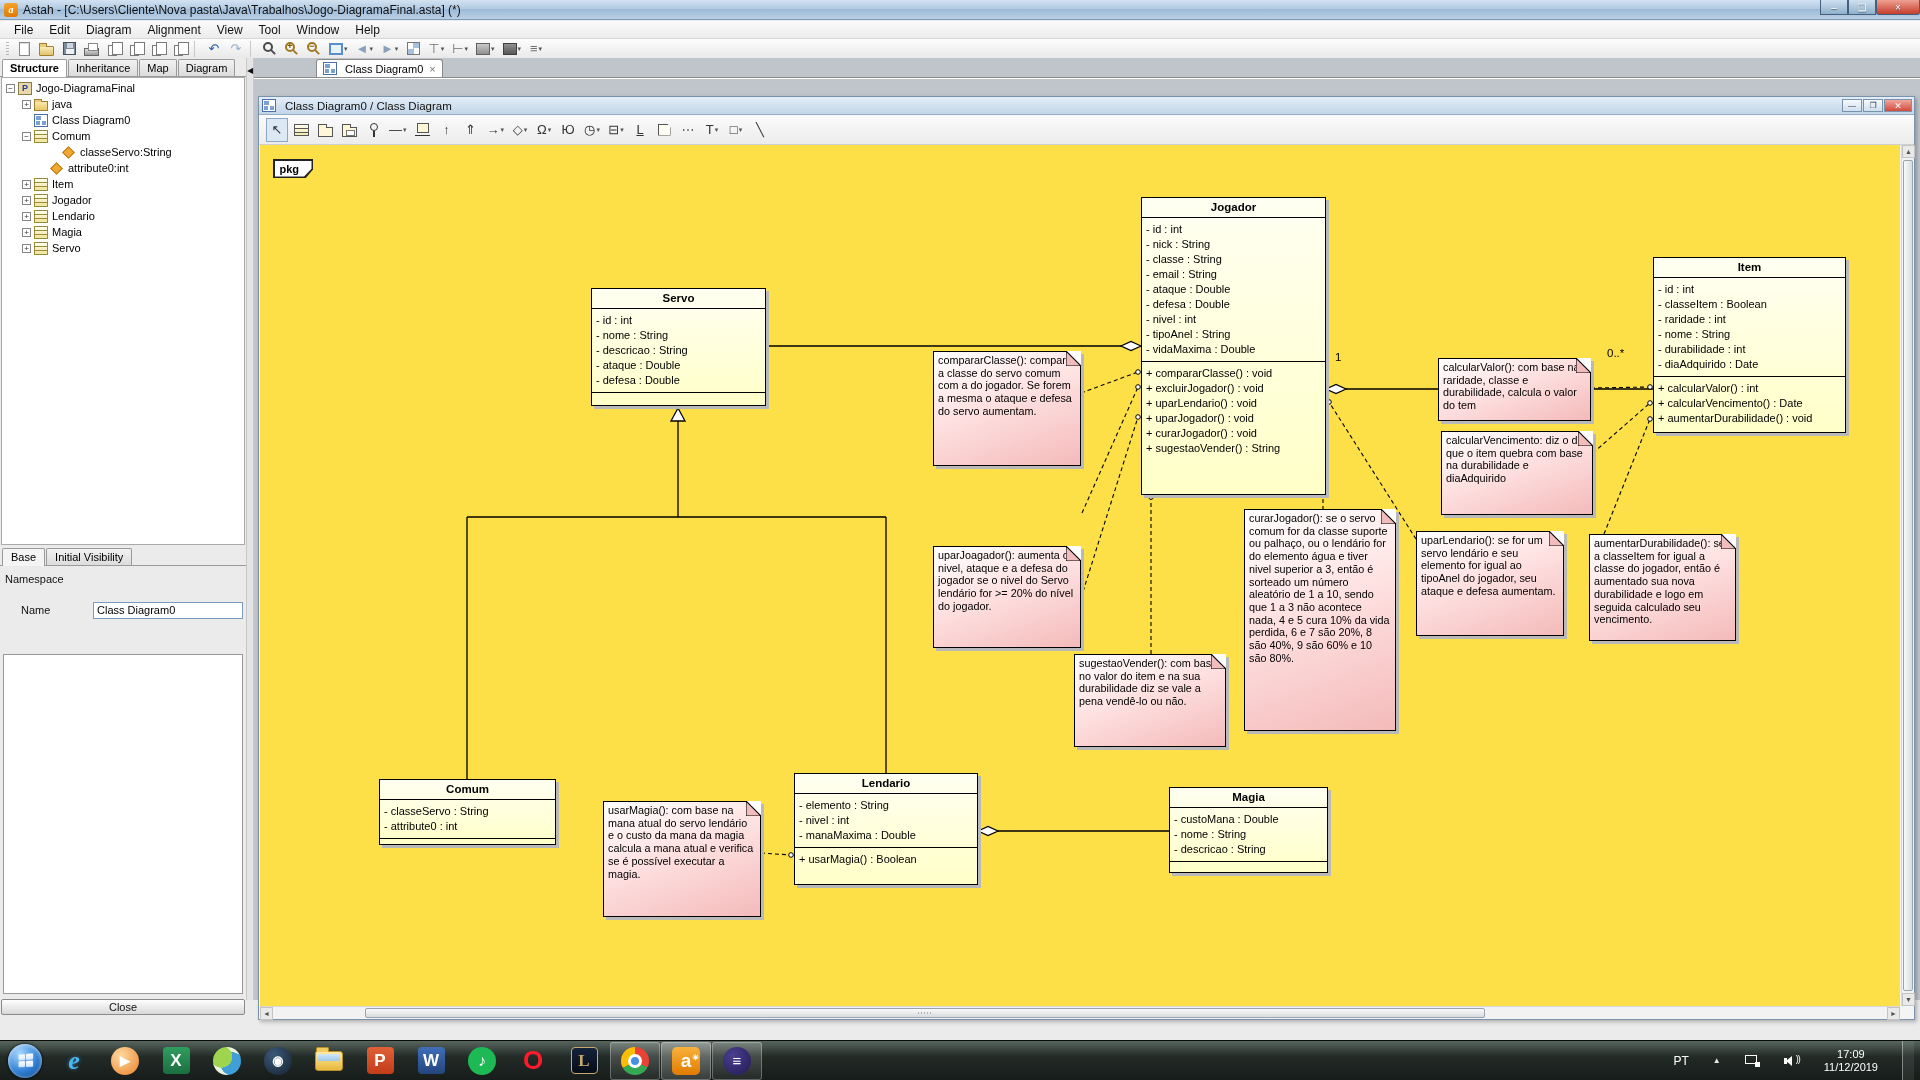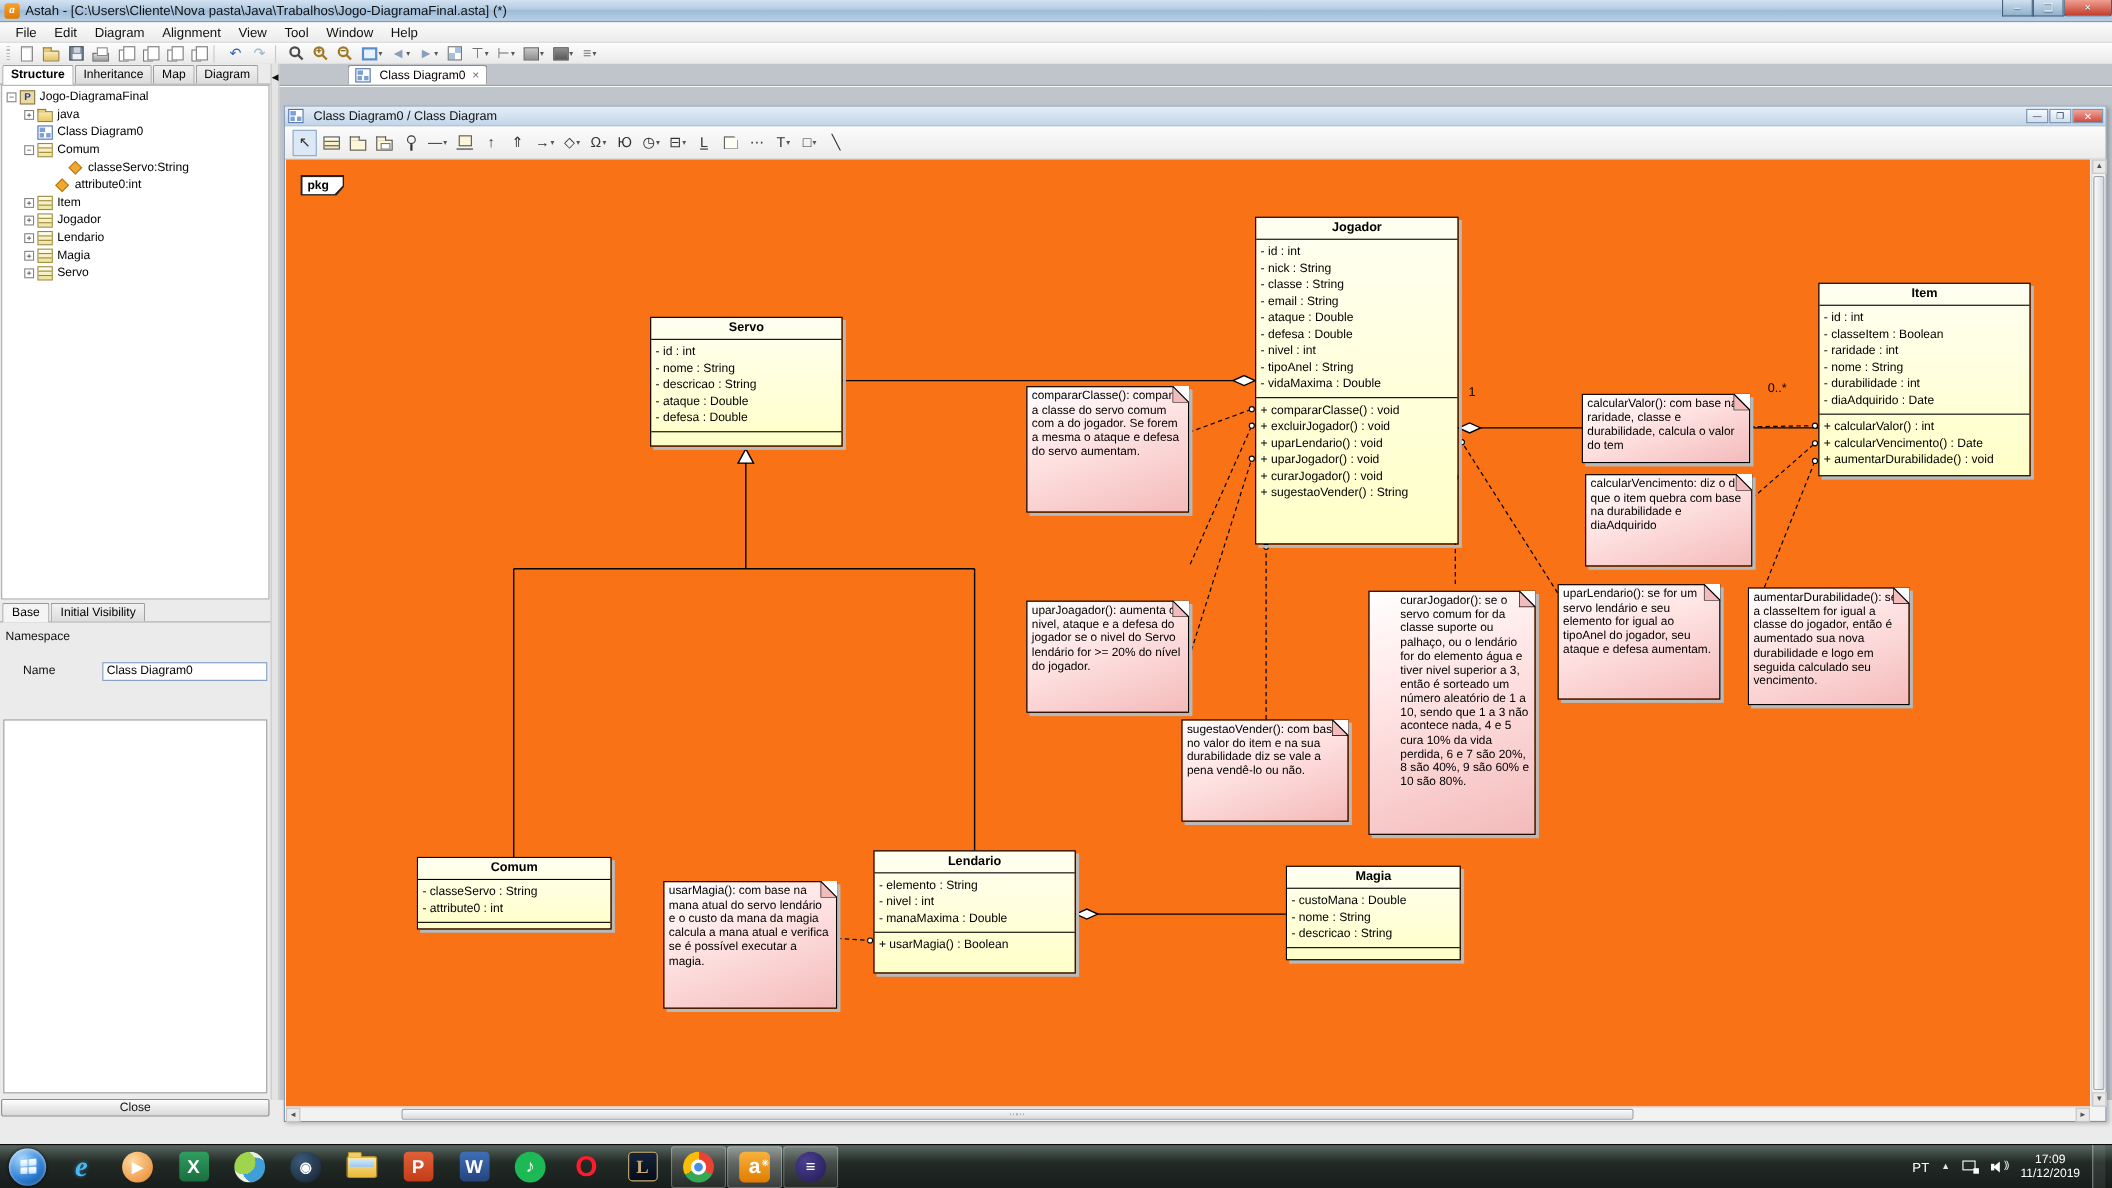--- a/index.html
+++ b/index.html
@@ -121,21 +121,21 @@
 
   #iwin{position:absolute;left:4px;top:38px;width:1657px;height:924px;background:#f4f4f4;border:1px solid #7a93ad;box-shadow:2px 2px 4px rgba(0,0,0,.25)}
   .iw-title{position:absolute;left:0;top:0;right:0;height:18px;background:linear-gradient(#e4eef8,#c2d5e8);
     border-bottom:1px solid #98aec5;display:flex;align-items:center;gap:5px;padding:0 3px;font-size:11.5px;color:#111}
   .iw-btns{position:absolute;right:2px;top:2px;display:flex;gap:1px}
   .iwb{width:20px;height:13px;border:1px solid #7a93ad;background:linear-gradient(#f6fafd,#cfdfee);display:flex;align-items:center;justify-content:center;font-size:8px;color:#234}
   .iwb-close{width:28px;background:linear-gradient(#f2a59b,#cf4a3c);color:#fff;font-size:9px}
   .iw-toolbar{position:absolute;left:0;top:18px;right:0;height:30px;background:linear-gradient(#fbfbfb,#ececec);
     border-bottom:1px solid #cfcfcf;display:flex;align-items:center;padding-left:6px}
   .iw-toolbar .tbtn{height:24px;min-width:22px}
-  .iw-canvas{position:absolute;left:1px;top:48px;right:14px;bottom:13px;background:#f97316;overflow:hidden}
+  .iw-canvas{position:absolute;left:1px;top:48px;right:14px;bottom:13px;background:#fde047;overflow:hidden}
   #dlayer{position:absolute;left:9px;top:8px;width:1600px;height:830px}
   #connectors{position:absolute;left:0;top:0;pointer-events:none}
 
   .pkg-tab{position:absolute;left:4px;top:6px;width:40px;height:19px;background:#222;clip-path:polygon(0 0,100% 0,100% 55%,82% 100%,0 100%)}
   .pkg-tab .in{position:absolute;inset:1.5px;background:#fff;clip-path:polygon(0 0,100% 0,100% 52%,80% 100%,0 100%);
     font:bold 11px/14px "Liberation Sans",sans-serif;padding:1px 0 0 5px}
 
   .uml-class{position:absolute;border:1.5px solid #000;background:linear-gradient(180deg,#fffff2 0%,#ffffc8 100%);
     box-shadow:3px 3px 0 #b9b9b9;display:flex;flex-direction:column}
   .uc-title{height:20px;line-height:19px;text-align:center;font-weight:bold;font-size:11.5px;border-bottom:1.3px solid #000;flex:none}
@@ -184,21 +184,21 @@
   .tb-ppt{width:27px;height:27px;border-radius:4px;background:linear-gradient(#e06038,#c23d18);color:#fff;font-size:17px}
   .tb-word{width:27px;height:27px;border-radius:4px;background:linear-gradient(#3f6fb8,#24457e);color:#fff;font-size:17px}
   .tb-spotify{width:28px;height:28px;border-radius:50%;background:#1db954;color:#fff;font-size:16px}
   .tb-opera{color:#ff1b2d;font-size:26px;font-weight:bold}
   .tb-lol{width:27px;height:27px;border-radius:4px;background:linear-gradient(#14233c,#060c18);color:#c8aa6e;font:bold 17px/27px "Liberation Serif",serif;border:1px solid #c8aa6e}
   .tb-chrome{width:28px;height:28px;border-radius:50%;background:conic-gradient(#ea4335 0 33%,#34a853 33% 67%,#fbbc05 67% 100%);position:relative}
   .tb-chrome::after{content:"";position:absolute;inset:7px;background:#4a90e2;border:3px solid #fff;border-radius:50%}
   .tb-astah{width:28px;height:28px;border-radius:5px;background:linear-gradient(#f8b23c,#e07b00);color:#fff;font:bold 19px/26px "Liberation Sans",sans-serif;position:relative}
   .tb-astah::after{content:"✳";position:absolute;right:1px;top:-2px;font-size:8px;color:#fff}
   .tb-eclipse{width:28px;height:28px;border-radius:50%;background:radial-gradient(circle at 35% 30%,#4a3f8e,#221a55);color:#fff;font-size:15px}
-  #tray{margin-left:auto;display:flex;align-items:center;gap:11px;padding-right:6px;color:#fff;height:40px}
+  #tray{margin-left:auto;display:flex;align-items:center;gap:24px;padding-right:6px;color:#fff;height:40px}
   .tray-lang{font-size:12px}
   .tray-up{font-size:8px;color:#e8e8e8}
   .tray-net{width:15px;height:12px;position:relative}
   .tray-net::before{content:"";position:absolute;left:0;top:0;width:10px;height:7px;border:1px solid #fff}
   .tray-net::after{content:"";position:absolute;right:0;bottom:0;width:5px;height:5px;background:#fff}
   .tray-vol{position:relative;width:16px;height:12px}
   .tray-vol::before{content:"";position:absolute;left:0;top:3px;width:3px;height:6px;background:#fff}
   .tray-vol::after{content:"";position:absolute;left:2px;top:1px;border-top:5px solid transparent;border-bottom:5px solid transparent;border-right:6px solid #fff}
   .tray-vol .waves{position:absolute;right:0;top:-1px;font-size:9px;color:#fff;letter-spacing:-1px}
   .tray-clock{text-align:center;font-size:11px;line-height:13px}
@@ -631,21 +631,21 @@
                   <polygon points="0,0 15,15 0,15" fill="#f2bcbc" stroke="#000" stroke-width="1.1"></polygon>
                 </svg>
               </div>
               <div class="uml-note" style="left: 805px; top: 501px; width: 152px; height: 93px;">
                 <div class="note-text">sugestaoVender(): com base no valor do item e na sua durabilidade diz se vale a pena vendê-lo ou não.</div>
                 <svg class="fold" width="15" height="15">
                   <polygon points="0,0 15,0 15,15" fill="#ffffff"></polygon>
                   <polygon points="0,0 15,15 0,15" fill="#f2bcbc" stroke="#000" stroke-width="1.1"></polygon>
                 </svg>
               </div>
-              <div class="uml-note" style="left: 975px; top: 384px; width: 152px; height: 222px; padding-left: 24px;">
+              <div class="uml-note" style="left: 975px; top: 356px; width: 152px; height: 222px;">
                 <div class="note-text">curarJogador(): se o servo comum for da classe suporte ou palhaço, ou o lendário for do elemento água e tiver nivel superior a 3, então é sorteado um número aleatório de 1 a 10, sendo que 1 a 3 não acontece nada, 4 e 5 cura 10% da vida perdida, 6 e 7 são 20%, 8 são 40%, 9 são 60% e 10 são 80%.</div>
                 <svg class="fold" width="15" height="15">
                   <polygon points="0,0 15,0 15,15" fill="#ffffff"></polygon>
                   <polygon points="0,0 15,15 0,15" fill="#f2bcbc" stroke="#000" stroke-width="1.1"></polygon>
                 </svg>
               </div>
               <div class="uml-note" style="left: 1147px; top: 378px; width: 148px; height: 105px;">
                 <div class="note-text">uparLendario(): se for um servo lendário e seu elemento for igual ao tipoAnel do jogador, seu ataque e defesa aumentam.</div>
                 <svg class="fold" width="15" height="15">
                   <polygon points="0,0 15,0 15,15" fill="#ffffff"></polygon>

